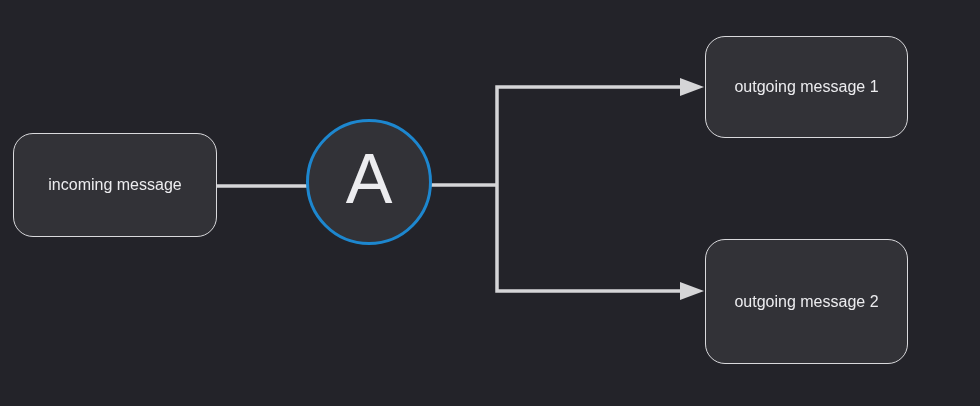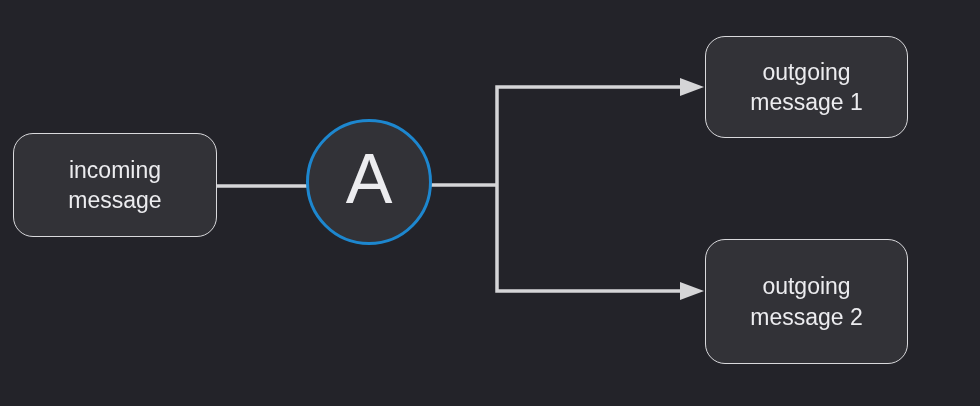--- a/index.html
+++ b/index.html
@@ -42,21 +42,21 @@
     background: var(--node-fill, #323237);
     border: 1.5px solid var(--node-border, #d9d9dc);
     color: var(--text, #ececef);
     display: flex;
     align-items: center;
     justify-content: center;
     text-align: center;
   }
   .rect-node {
     border-radius: 20px;
-    font-size: 23px;
+    font-size: 16px;
     line-height: 1.32;
     padding: 0 18px;
   }
   .node-incoming  { left: 13px;  top: 133px; width: 204px; height: 104px; }
   .node-outgoing1 { left: 705px; top: 36px;  width: 203px; height: 102px; }
   .node-outgoing2 { left: 705px; top: 239px; width: 203px; height: 125px; }
   .circle-node {
     left: 306px; top: 119px;
     width: 126px; height: 126px;
     border-radius: 50%;

